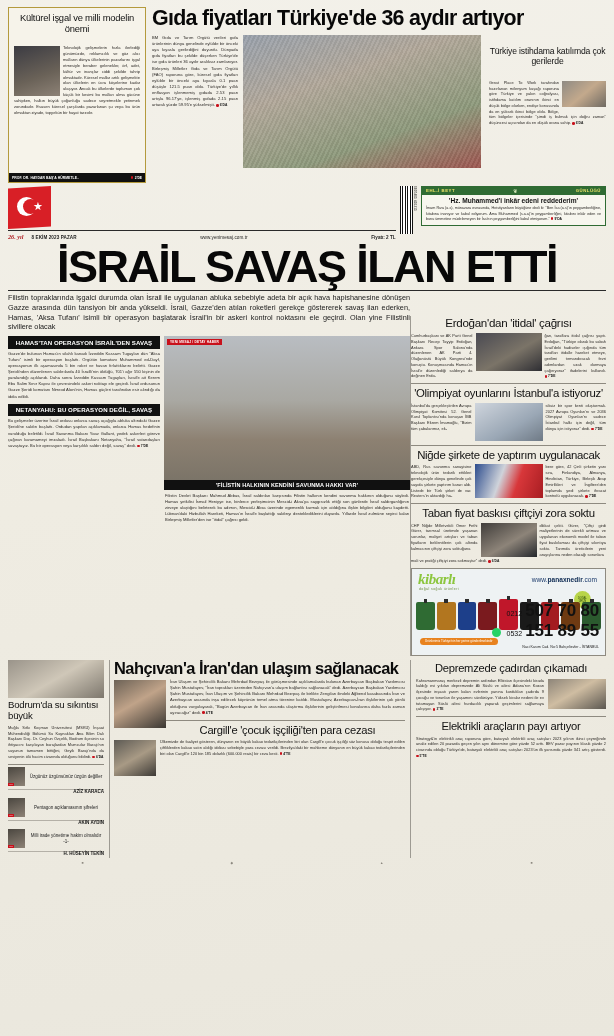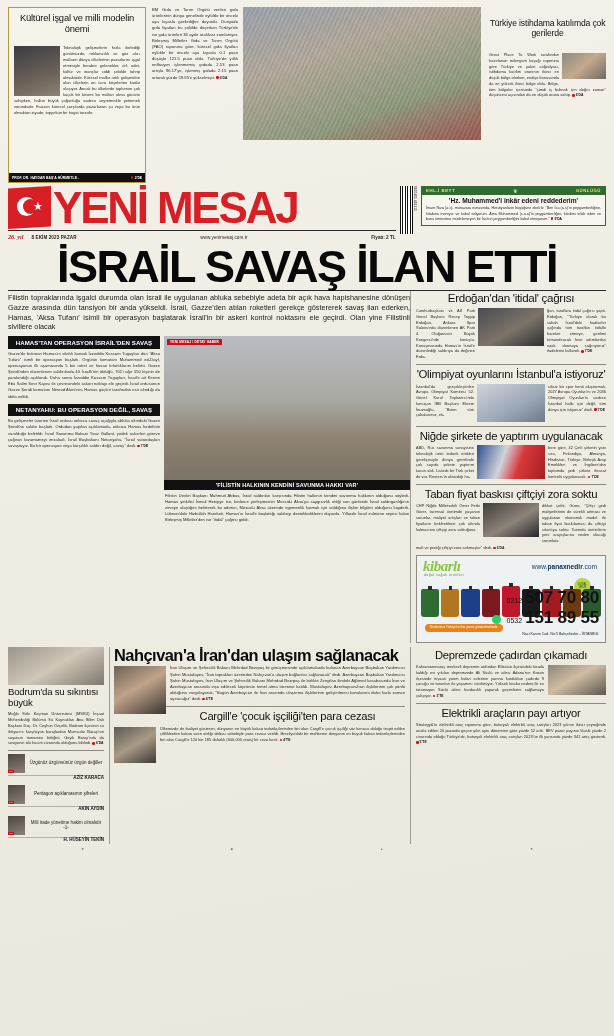--- a/index.html
+++ b/index.html
@@ -122,21 +122,21 @@
     font-size:45px;font-weight:bold;letter-spacing:-1.6px;line-height:.96;color:#080808;
     text-align:center;margin:3px 0 2px 0;white-space:nowrap;
   }
   .lede{
     font-size:7.3px;line-height:1.33;color:#1b1b1b;text-align:justify;margin:2px 0 4px 0;
   }
 
   
   .midzone{display:flex;}
   .mid-left{flex:1;min-width:0;}
-  .mid-right{flex:0 0 196px;box-sizing:border-box;border-left:1px solid #9d9a92;padding-left:5px;}
+  .mid-right{flex:0 0 196px;box-sizing:border-box;border-left:1px solid #9d9a92;margin-top:25px;}
 
   .blackbar{
     background:#111;color:#fff;text-align:center;font-weight:bold;font-size:6.1px;
     line-height:1.25;padding:2.5px 2px;letter-spacing:.01em;
   }
   .subcols{display:flex;gap:4px;margin-top:3px;}
   .sc-left{flex:0 0 152px;}
   .sc-right{flex:1;min-width:0;}
   .gaza-photo{width:100%;height:144px;
     background:linear-gradient(180deg,#b9bdc2 0%,#a9a8a2 45%,#8d8172 72%,#7b7468 100%);position:relative;}
@@ -208,20 +208,21 @@
         <span class="op-portrait"></span>
         <span>Teknolojik gelişmelerin hızla ilerlediği günümüzde, reklamcılık ve göz alıcı malların dünya ülkelerinin pazarlarını işgal etmesiyle beraber gelenekler, örf, adet, kültür ve inançlar ciddi şekilde tahrip olmaktadır. Küresel mallar artık gelişmekte olan ülkelerin en ücra köşelerine kadar ulaşıyor. Ancak bu ülkelerde toplumun çok küçük bir kesimi bu malları alma gücüne sahipken, halkın büyük çoğunluğu sadece seyretmekle yetinmek zorundadır. Esasen küresel çarşılarda pazarlanan şu veya bu ürün olmaktan ziyade, topyekün bir hayat tarzıdır.</span>
       </div>
       <div class="opinion-footer">
         <span class="name">PROF. DR. HAYDAR BAŞ'A HÜRMETLE..</span>
         <span class="pg"><span class="dot"></span><span>2'DE</span></span>
       </div>
     </div>
 
     <div class="topmain">
+      <div class="lead-kicker">Gıda fiyatları Türkiye'de 36 aydır artıyor</div>
       <div class="toprow">
         <div class="top-col-text">
           <div class="body-txt"><span>BM Gıda ve Tarım Örgütü verileri gıda ürünlerinin dünya genelinde eylülde bir önceki aya kıyasla gerilediğini duyurdu. Dünyada gıda fiyatları bu şekilde düşerken Türkiye'de ise gıda ürünleri 36 aydır aralıksız zamlanıyor. Birleşmiş Milletler Gıda ve Tarım Örgütü (FAO) raporuna göre, küresel gıda fiyatları eylülde bir önceki aya kıyasla 0.1 puan düşüşle 121.5 puan oldu. Türkiye'de yıllık enflasyon işlenmemiş gıdada 2.53 puan artışla 96.17'ye, işlenmiş gıdada 2.15 puan artarak yüzde 59.95'e yükselmişti.</span>
             <span class="dotref"><span class="dot"></span><span class="pg">6'DA</span></span>
           </div>
         </div>
         <div class="top-photo">
           <div class="photo"></div>
         </div>
         <div class="top-right">
@@ -236,21 +237,20 @@
     </div>
   </div>
 
   <div class="masthead">
     <div class="mast-left">
       <div class="mast-title">
         <div class="flag">
           <div class="crescent"></div>
             <div class="star">★</div>
         </div>
-        <div class="mast-word">YENİ MESAJ</div>
       </div>
       <div class="mast-meta">
         <span class="yil">26. yıl</span>
         <span class="date">8 EKİM 2023 PAZAR</span>
         <span class="web">www.yenimesaj.com.tr</span>
         <span class="price">Fiyatı: 2 TL</span>
       </div>
     </div>
     <div class="barcode">
       <div class="bars"></div>

